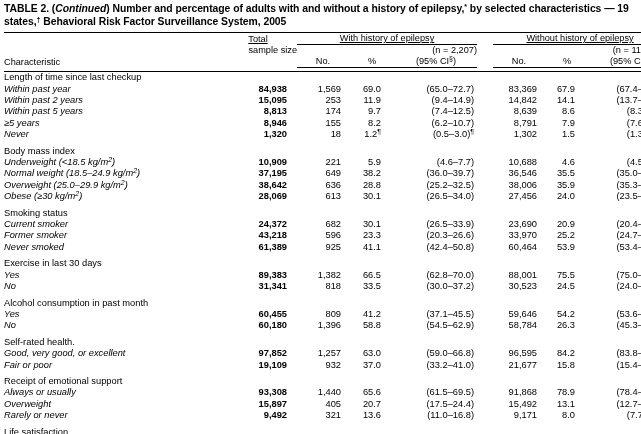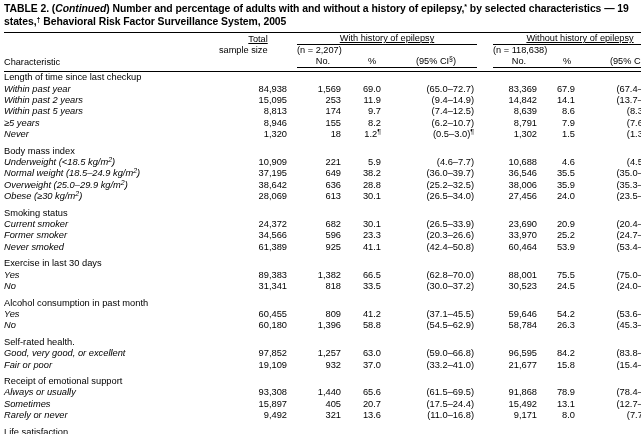--- a/index.html
+++ b/index.html
@@ -58,21 +58,21 @@
   }
   .grp-head {
     font-size: 9.2px;
     text-align: center;
     line-height: 11px;
     padding-bottom: 0px;
     text-decoration: underline;
   }
   .grp-sub {
     font-size: 9.2px;
-    text-align: left;
+    text-align: right;
     line-height: 11px;
     padding-bottom: 1px;
   }
   .colhead {
     font-size: 9.2px;
     line-height: 11px;
     padding-bottom: 2px;
     padding-top: 1px;
     margin-left: 28px;
   }
@@ -93,21 +93,21 @@
     white-space: nowrap;
     font-style: italic;
   }
   .num {
     font-size: 9.3px;
     line-height: 11.4px;
     text-align: right;
     white-space: nowrap;
   }
   .num.ci { padding-right: 3px; }
-  .num.tot { padding-right: 10px; }
+  .num.tot { padding-right: 10px; font-weight: bold; }
   .num.n { padding-right: 8px; }
   .num.pct { padding-right: 14px; }
   .spacer td { height: 5px; font-size: 0; line-height: 0; }
   .col-char { width: 215px; }
   .col-tot  { width: 78px; }
   .col-n1   { width: 52px; }
   .col-p1   { width: 46px; }
   .col-ci1  { width: 82px; }
   .col-gap  { width: 16px; }
   .col-n2   { width: 52px; }
@@ -289,21 +289,21 @@
           <td class="num n">682</td>
           <td class="num pct">30.1</td>
           <td class="num ci">(26.5–33.9)</td>
           <td></td>
           <td class="num n">23,690</td>
           <td class="num pct">20.9</td>
           <td class="num ci">(20.4–21.4)</td>
         </tr>
         <tr>
           <td class="lab">Former smoker</td>
-          <td class="num tot">34,566</td>
+          <td class="num tot">43,218</td>
           <td class="num n">596</td>
           <td class="num pct">23.3</td>
           <td class="num ci">(20.3–26.6)</td>
           <td></td>
           <td class="num n">33,970</td>
           <td class="num pct">25.2</td>
           <td class="num ci">(24.7–25.6)</td>
         </tr>
         <tr>
           <td class="lab">Never smoked</td>
@@ -411,21 +411,21 @@
           <td class="num tot">93,308</td>
           <td class="num n">1,440</td>
           <td class="num pct">65.6</td>
           <td class="num ci">(61.5–69.5)</td>
           <td></td>
           <td class="num n">91,868</td>
           <td class="num pct">78.9</td>
           <td class="num ci">(78.4–79.4)</td>
         </tr>
         <tr>
-          <td class="lab">Sometimes</td>
+          <td class="lab">Overweight</td>
           <td class="num tot">15,897</td>
           <td class="num n">405</td>
           <td class="num pct">20.7</td>
           <td class="num ci">(17.5–24.4)</td>
           <td></td>
           <td class="num n">15,492</td>
           <td class="num pct">13.1</td>
           <td class="num ci">(12.7–13.5)</td>
         </tr>
         <tr>

